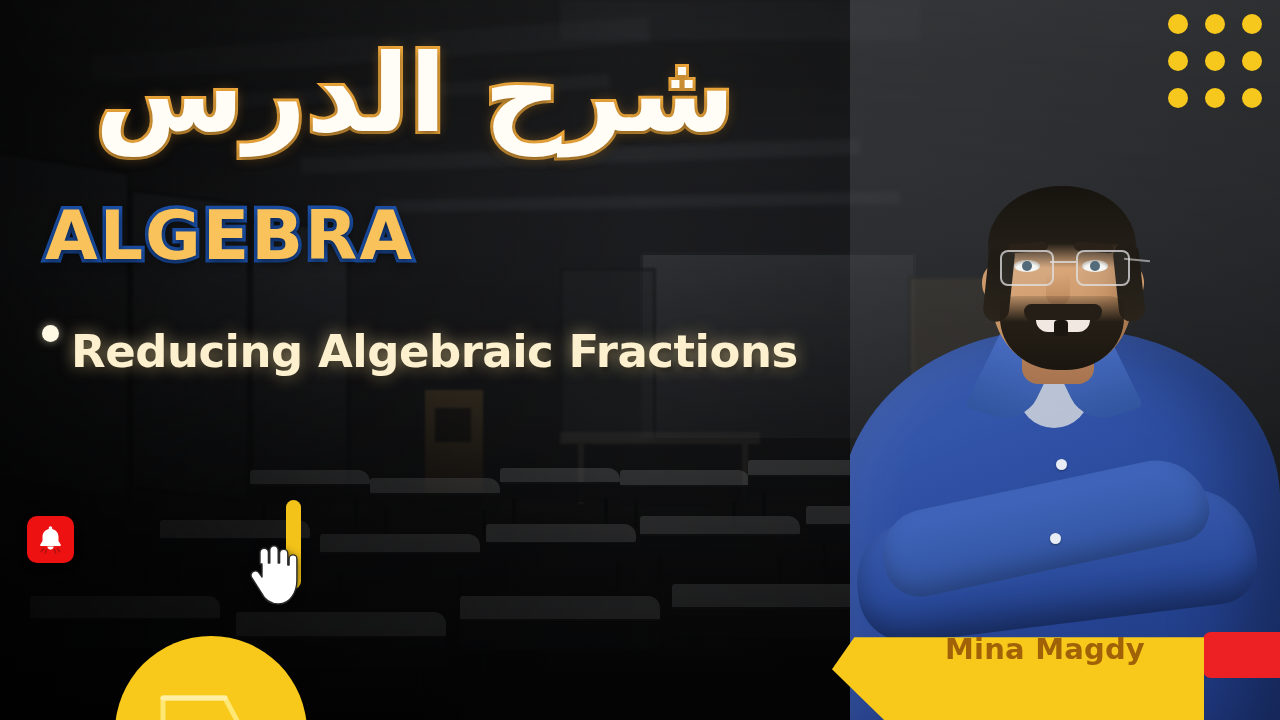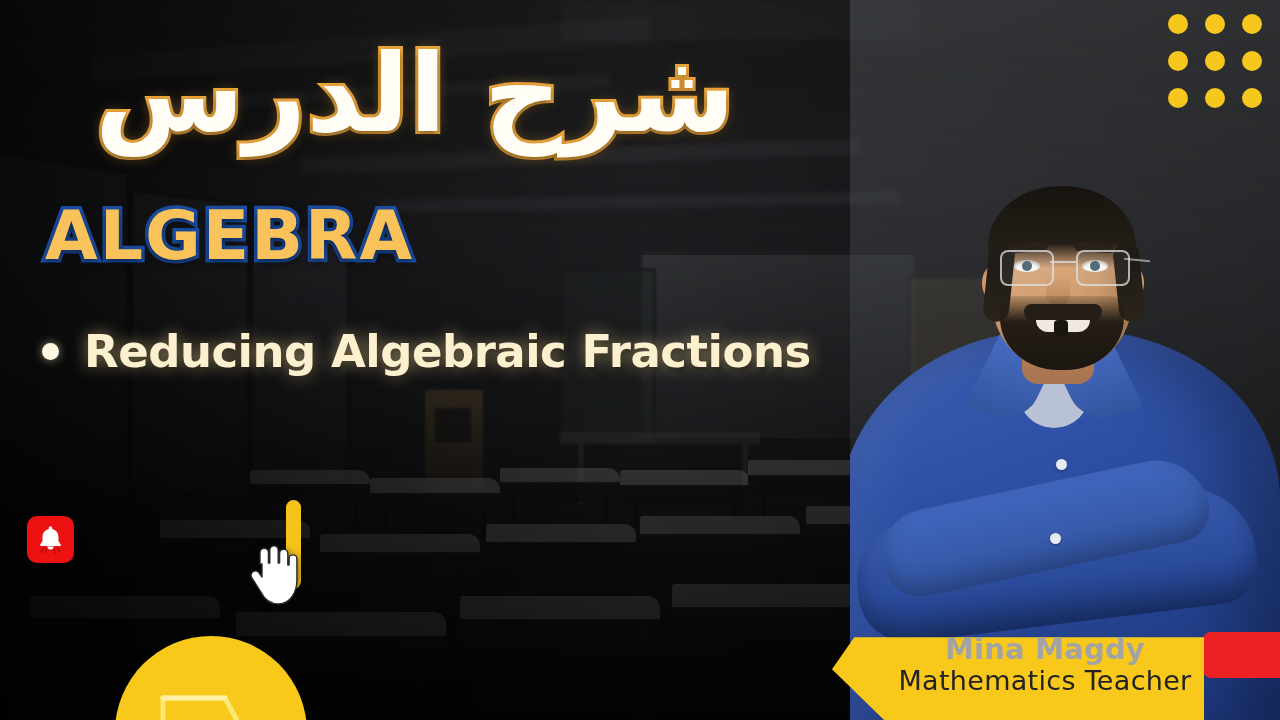--- a/index.html
+++ b/index.html
@@ -294,22 +294,21 @@
     -webkit-text-stroke: 7px #1B50A8;
     paint-order: stroke fill;
     z-index: 25;
     text-shadow: 0 4px 10px rgba(0,0,0,.55);
   }
 
   .subtitle-row {
     position: absolute;
     left: 42px; top: 325px;
     display: flex;
-    align-items: center;
-    gap: 25px;
+    gap: 12px;
     z-index: 25;
   }
   .subtitle-bullet {
     width: 17px; height: 17px; border-radius: 50%;
     background: #FFF8E2;
     box-shadow: 0 0 10px rgba(255,240,200,.55);
     flex: 0 0 auto;
   }
   .subtitle-text {
     font-family: "DejaVu Sans", "Liberation Sans", sans-serif;
@@ -397,21 +396,21 @@
   }
   .name-banner .txt {
     position: absolute;
     left: 62px; right: 8px; top: 8px;
     text-align: center;
   }
   .teacher-name {
     font-family: "DejaVu Sans", "Liberation Sans", sans-serif;
     font-size: 29px;
     font-weight: 700;
-    color: #a3a3a3;
+    color: #a16207;
     letter-spacing: .2px;
     line-height: 1.05;
   }
   .teacher-role {
     font-family: "DejaVu Sans", "Liberation Sans", sans-serif;
     font-size: 27px;
     font-weight: 400;
     color: #232326;
     letter-spacing: .3px;
     line-height: 1.15;
@@ -629,17 +628,16 @@
       <path d="M8 34 L70 34" fill="none" stroke="#FFF0A6" stroke-width="5" stroke-linecap="round"></path>
     </svg>
   </div>
 
   <div class="red-tab"></div>
 
   <div class="name-banner">
     <div class="shape"></div>
     <div class="txt">
       <div class="teacher-name">Mina Magdy</div>
-      <div class="teacher-role">Mathematics Teacher</div>
     </div>
   </div>
 
 </div>
 
 </body></html>

